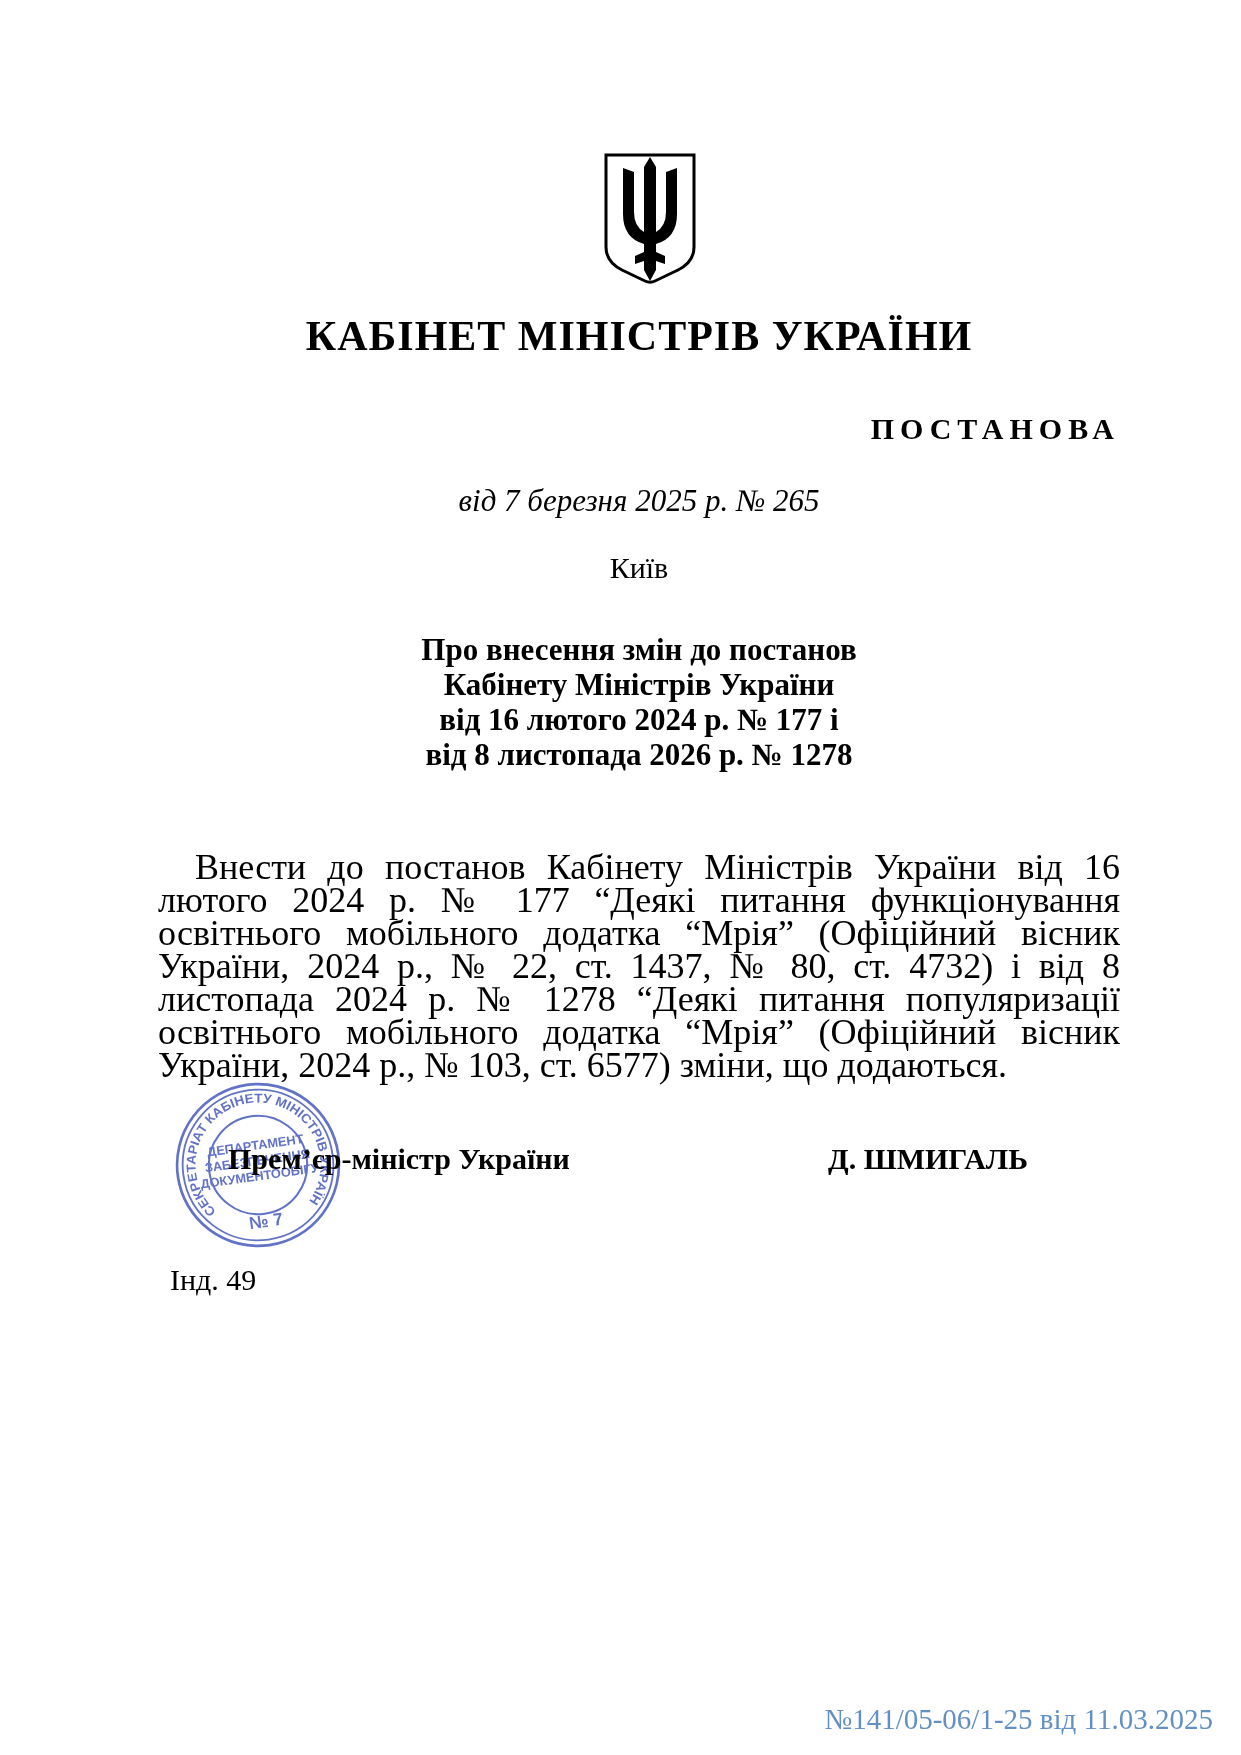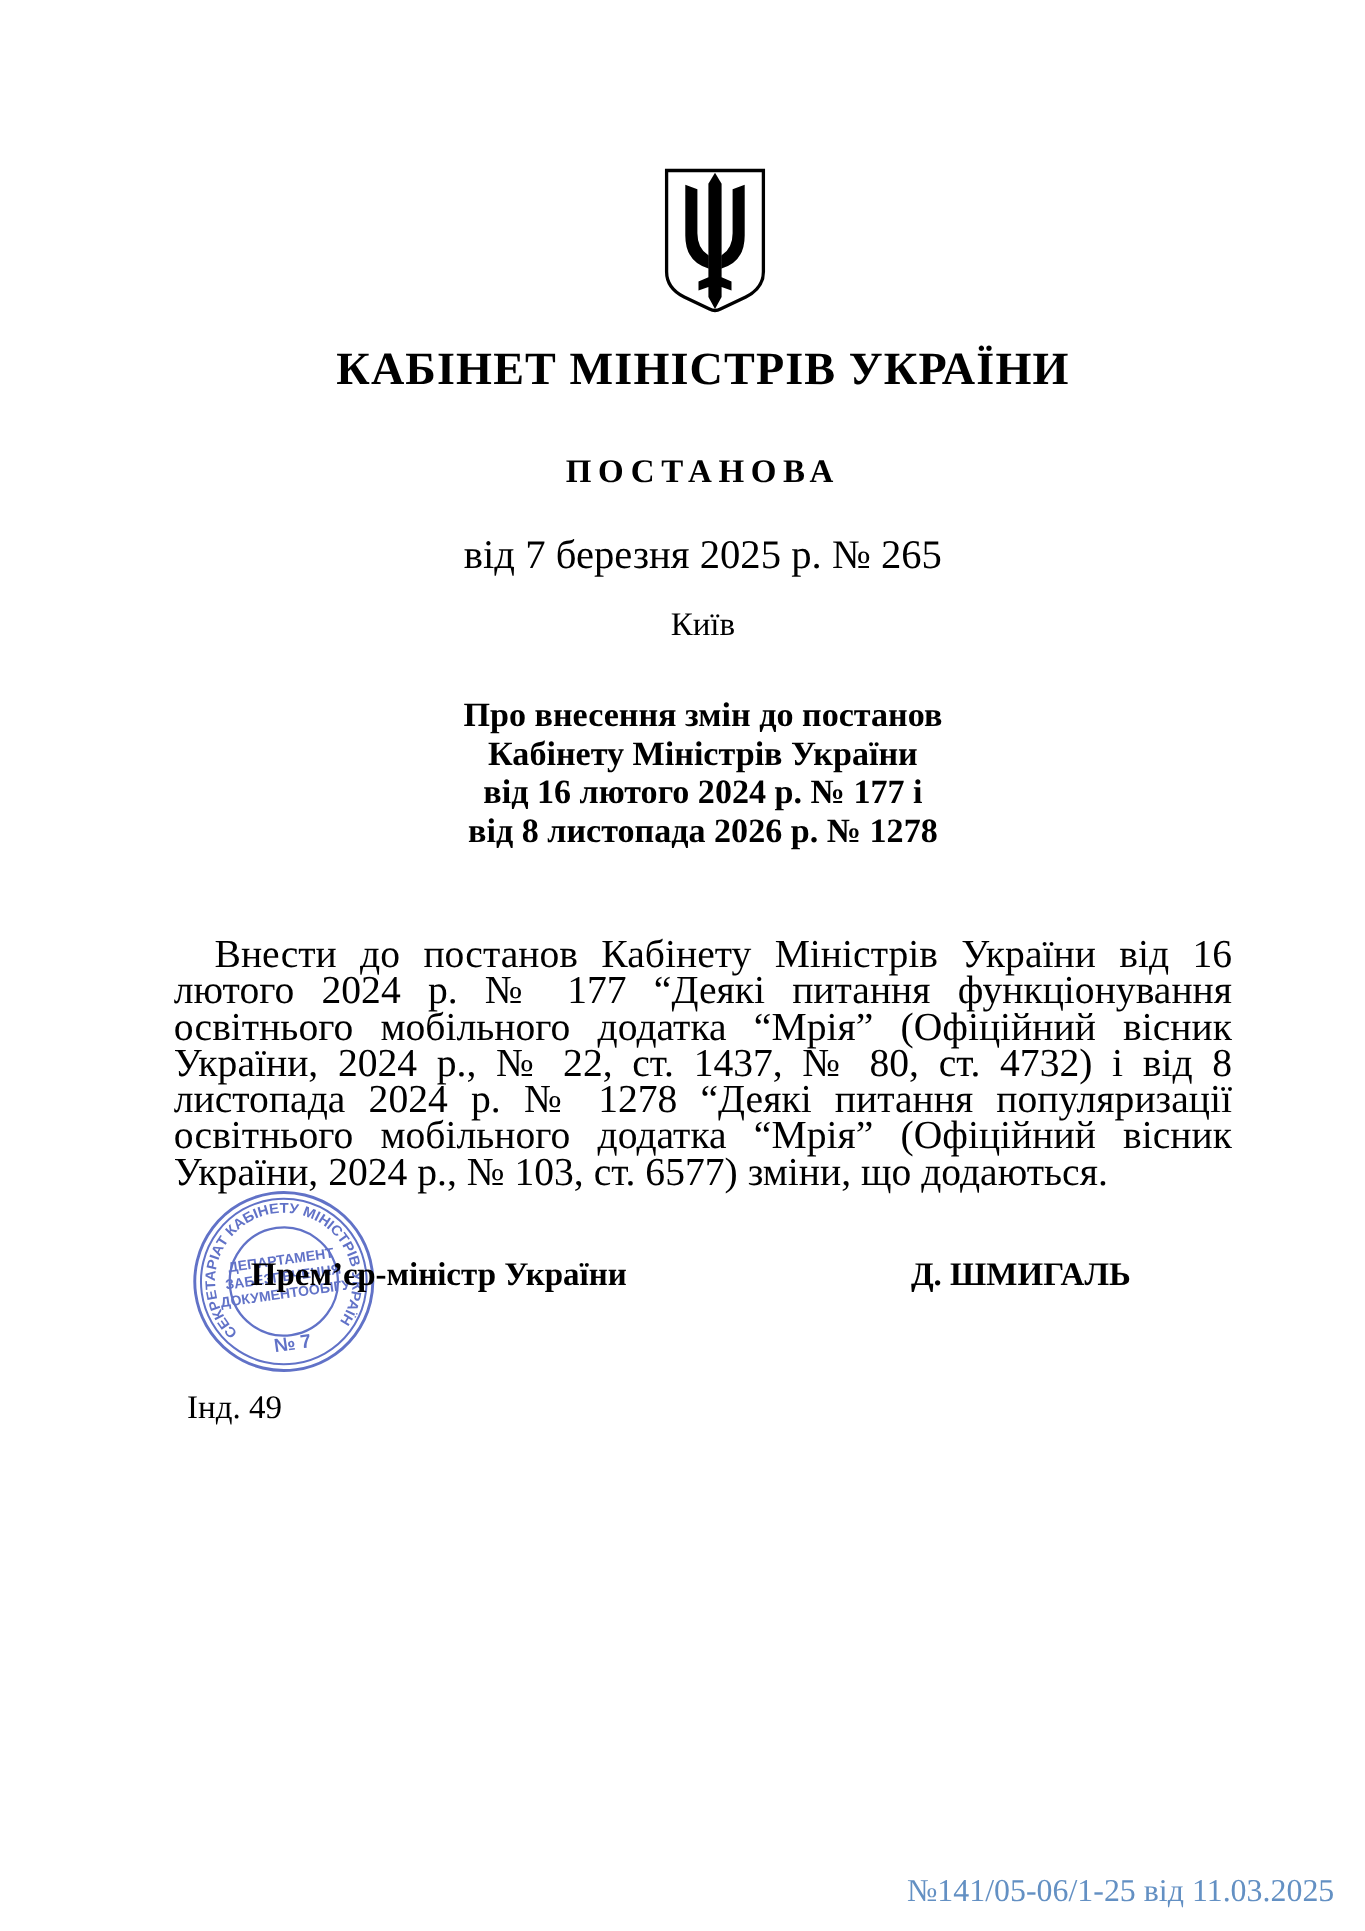--- a/index.html
+++ b/index.html
@@ -23,24 +23,26 @@
     font-size:42px;
     font-weight:bold;
     letter-spacing:1px;
     white-space:nowrap;
   }
   .doc-type{
     top:412px;
     font-size:30px;
     font-weight:bold;
     letter-spacing:6px;
+    text-align:right;
   }
   .date-line{
     top:483px;
-    font-size:37px;
+    font-size:31px;
+    font-style:italic;
   }
   .city{
     top:551px;
     font-size:30px;
   }
   .subject{
     top:632px;
     font-size:31px;
     font-weight:bold;
     line-height:35px;

